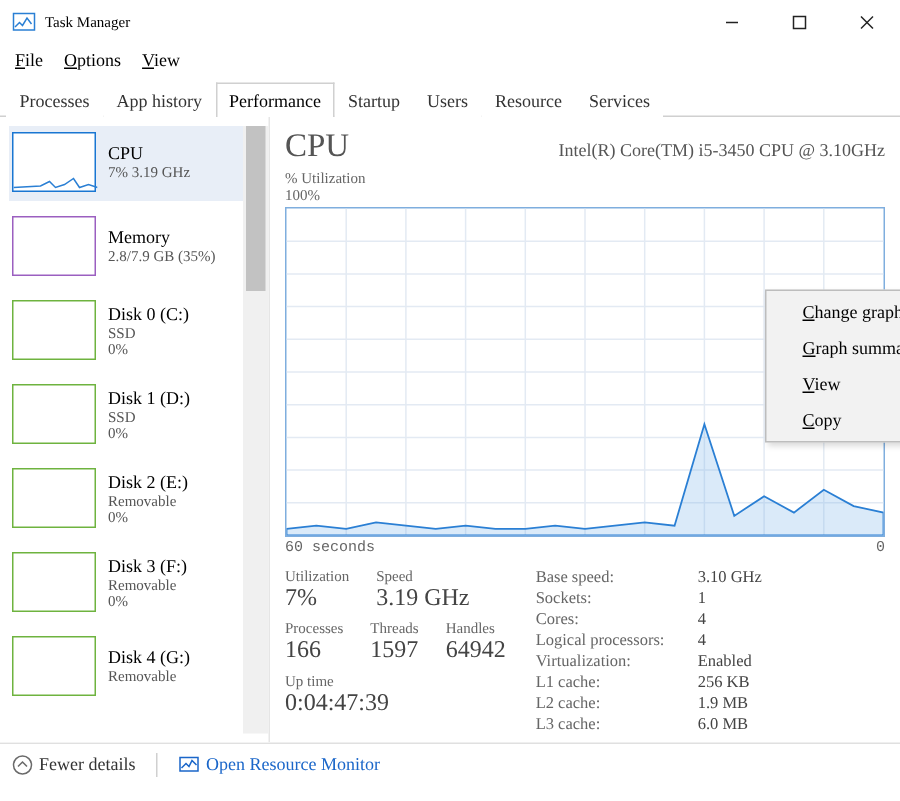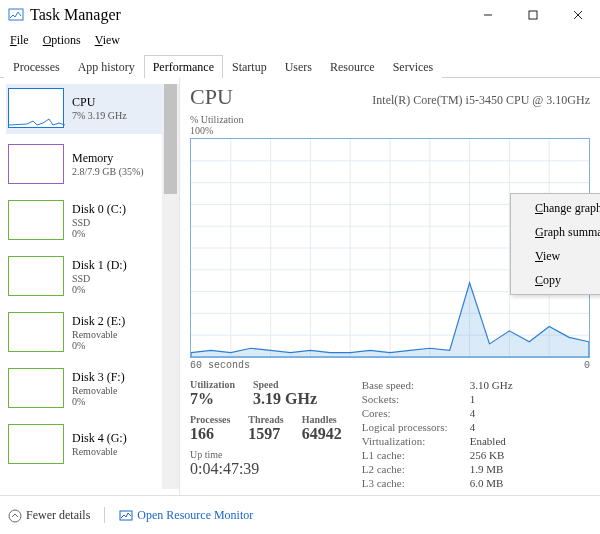--- a/index.html
+++ b/index.html
@@ -3,21 +3,21 @@
 <meta charset="utf-8">
 <style>
   * { box-sizing: border-box; }
   html, body { margin:0; padding:0; }
 background:#fff; color:#000;
     width:600px; height:534px; overflow:hidden; position:relative;
   }
   .window { width:600px; height:534px; border:1px solid #4a8cd8; display:flex; flex-direction:column; }
   .titlebar { height:30px; background:#fff; display:flex; align-items:center; padding:0 0 0 8px; }
   .titlebar .icon { width:16px; height:16px; margin-right:6px; }
-  .titlebar .title { font-size:16px; flex:0 0 auto; }
+  .titlebar .title { font-size:10px; flex:0 0 auto; }
   .titlebar .spacer { flex:1; }
   .winbtn { width:45px; height:30px; display:flex; align-items:center; justify-content:center; }
   .winbtn svg { width:10px; height:10px; stroke:#222; fill:none; stroke-width:1; }
   .menubar { height:20px; display:flex; align-items:center; padding:0 4px; gap:2px; }
   .menubar .menuitem { font-size:12px; padding:2px 6px; }
   .menubar .menuitem u { text-decoration:underline; }
   .tabs { display:flex; align-items:flex-end; padding:4px 4px 0 4px; border-bottom:1px solid #d0d0d0; gap:0; }
   .tab { font-size:12px; padding:4px 8px 3px; border:1px solid transparent; border-bottom:none; position:relative; top:1px; background:#fff; }
   .tab.active { border-color:#d0d0d0; background:#fff; z-index:2; }
   .tab:not(.active) { color:#333; }
@@ -41,27 +41,27 @@
   .main-header .h2 { font-size:12px; color:#555; margin-left:auto;}
   .graph-wrap { margin-top:4px; }
   .graph-labels { display:flex; justify-content:space-between; font-size:10px; color:#666;flex-direction:column; }
   .graph { height:220px; border:1px solid #7faede; background:#fff; position:relative; margin-top:2px; }
   .graph svg { position:absolute; inset:0; width:100%; height:100%; }
   .graph .grid line { stroke:#e3eaf3; stroke-width:1; }
   .graph .series { stroke:#2a7fd4; fill:rgba(109,173,230,0.25); stroke-width:1.2; }
   .xaxis { display:flex; justify-content:space-between; font-size:10px; color:#666; margin-top:2px;font-family:Liberation Mono, monospace; }
   .stats { display:flex; gap:20px; margin-top:8px; }
   .stats .col { display:flex; flex-direction:column; gap:6px; }
-  .stats .row3 { display:flex; gap:18px;font-weight:bold; }
+  .stats .row3 { display:flex; gap:18px; }
   .stats .cell .lbl { font-size:10px; color:#666; }
   .stats .cell .val { font-size:16px; color:#444; }
   .kv { display:flex; gap:8px; font-size:11px; color:#555; }
   .kv .k { width:100px; color:#666; }
   .kv .v { color:#444; }
-  .footer { height:28px; border-top:1px solid #e0e0e0; display:flex; align-items:flex-end; padding:0 8px; gap:14px; font-size:12px; }
+  .footer { height:28px; border-top:1px solid #e0e0e0; display:flex; align-items:center; padding:0 8px; gap:14px; font-size:12px; }
   .footer .link { color:#1a66c9; display:flex; align-items:center; gap:4px; }
   .footer .sep { width:1px; height:16px; background:#d0d0d0; }
   .ctx-menu { position:absolute; top:115px; left:330px; width:220px; background:#f2f2f2; border:1px solid #bdbdbd; box-shadow:2px 2px 4px rgba(0,0,0,0.15); z-index:10; padding:2px; }
   .ctx-item { height:24px; display:flex; align-items:center; padding:0 18px 0 22px; font-size:12px; position:relative; }
   svg.icon-tile { display:block; }
 </style>
 </head>
 <body>
 
 <div class="window">

